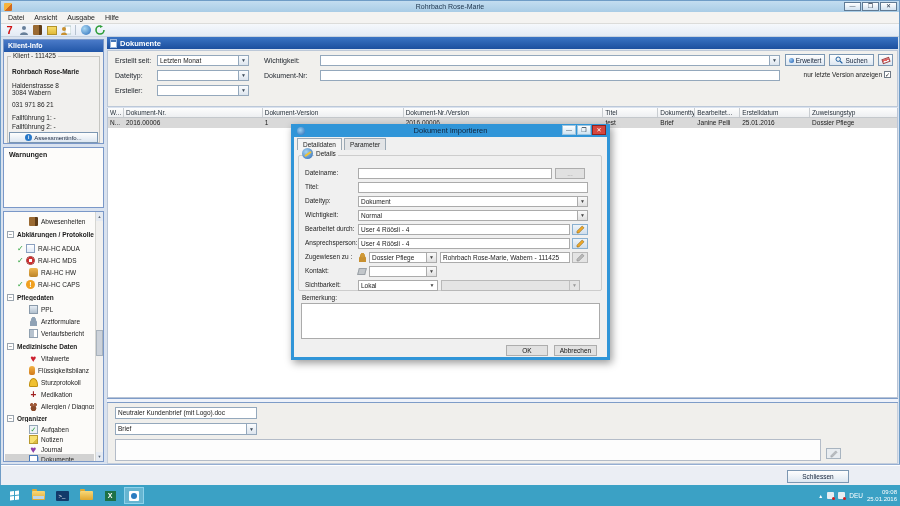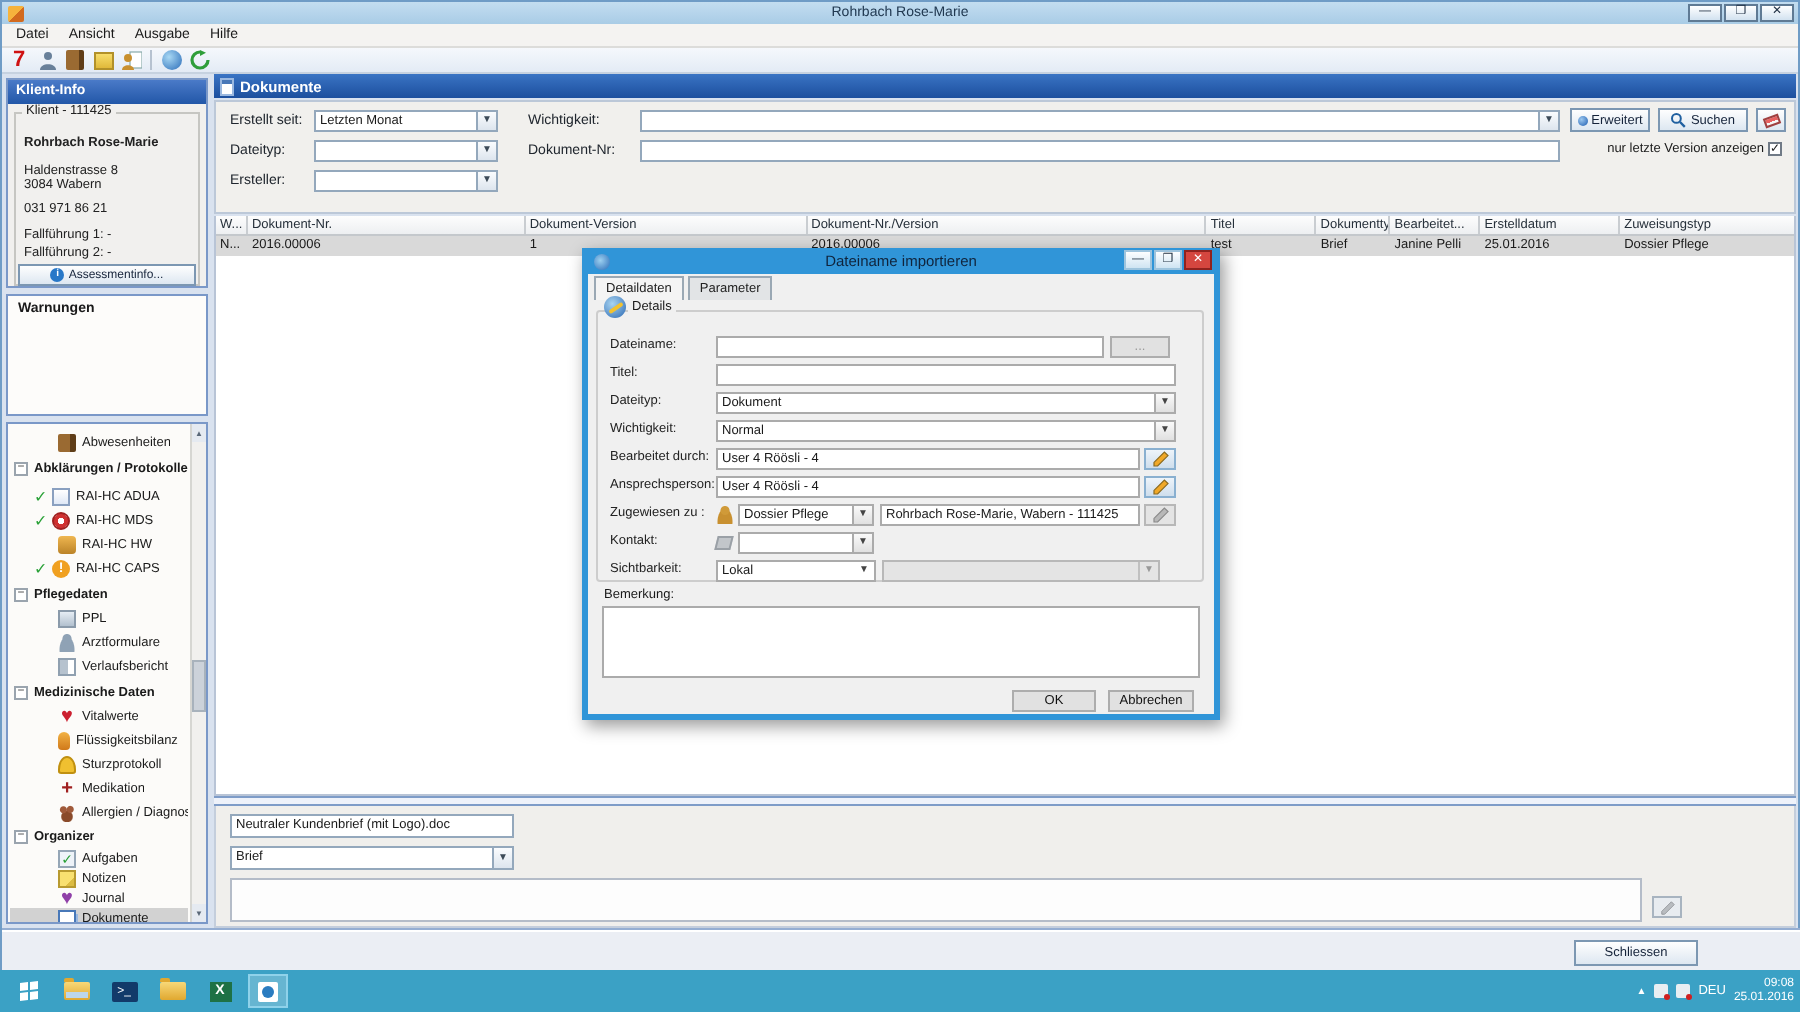--- a/index.html
+++ b/index.html
@@ -408,21 +408,21 @@
         <span>Schliessen</span>
       </div>
     </div>
   </div>
 
   <div class="dialog">
     <div class="dlg-inner">
 
       <div class="dlg-title">
         <span class="dlg-ico"></span>
-        <span class="t">Dateiname importieren</span>
+        <span class="t">Dokument importieren</span>
         <span class="dbtns">
           <span class="dbtn">—</span>
           <span class="dbtn">❐</span>
           <span class="dbtn close">✕</span>
         </span>
       </div>
 
       <div class="tabstrip">
         <span class="dtab active">Detaildaten</span>
         <span class="dtab">Parameter</span>

